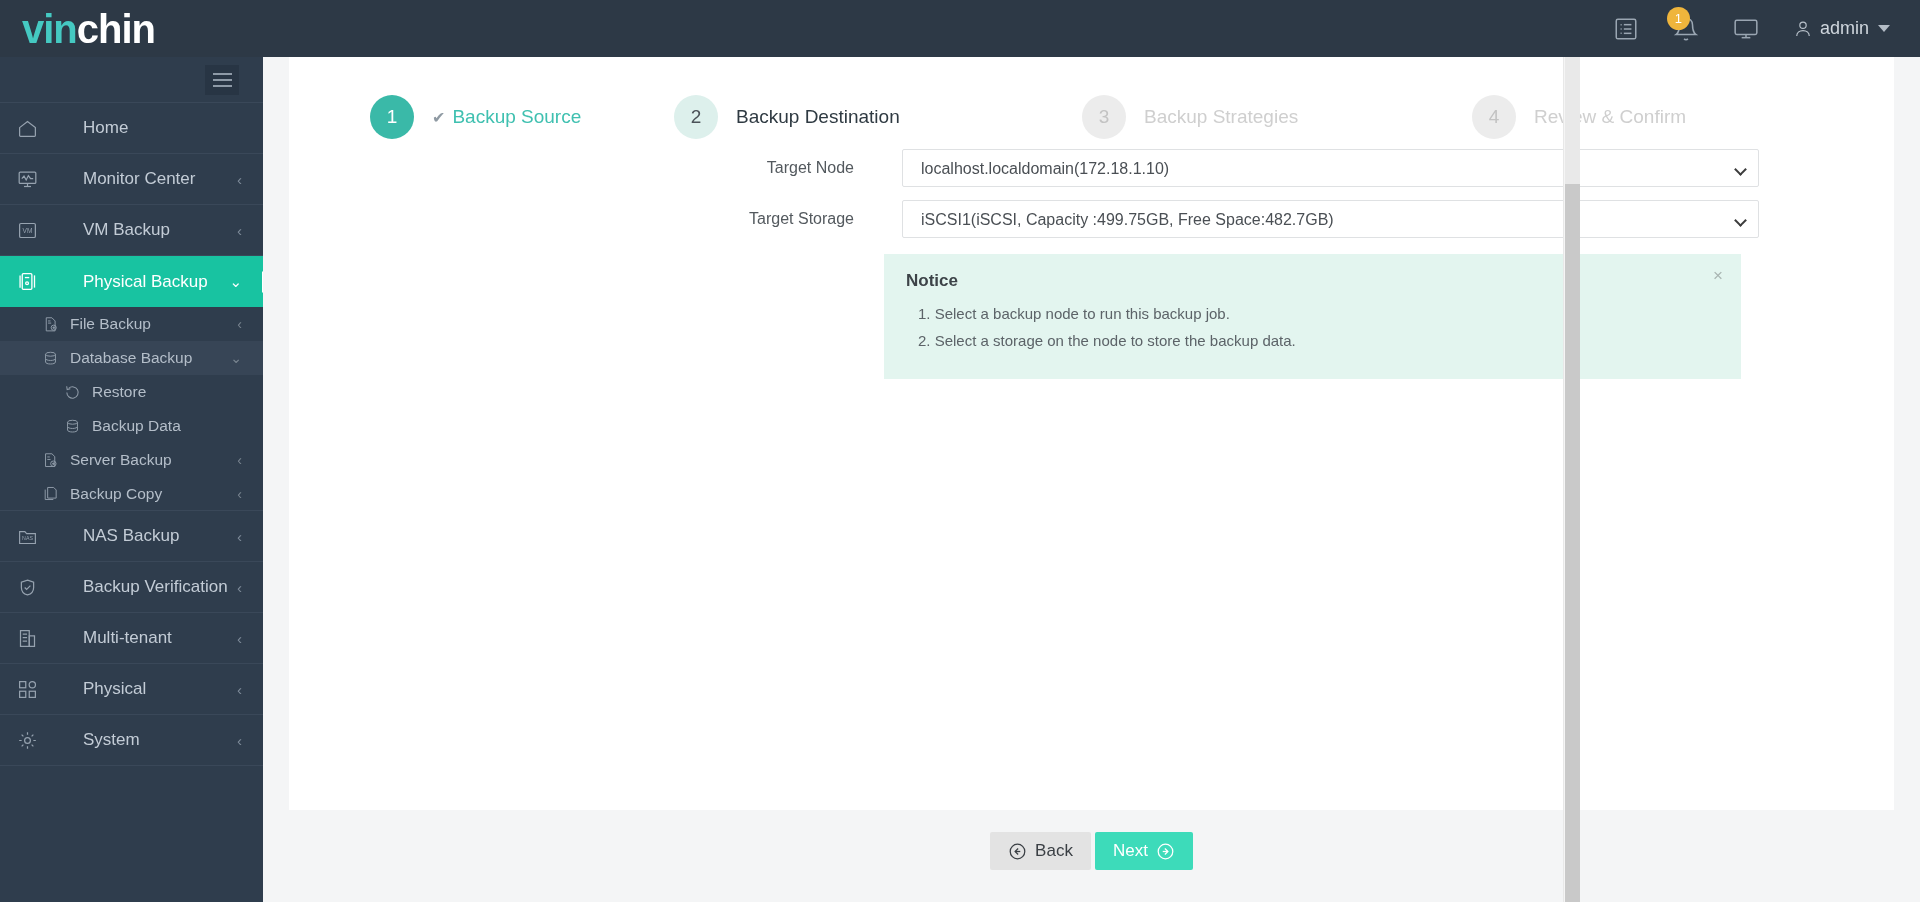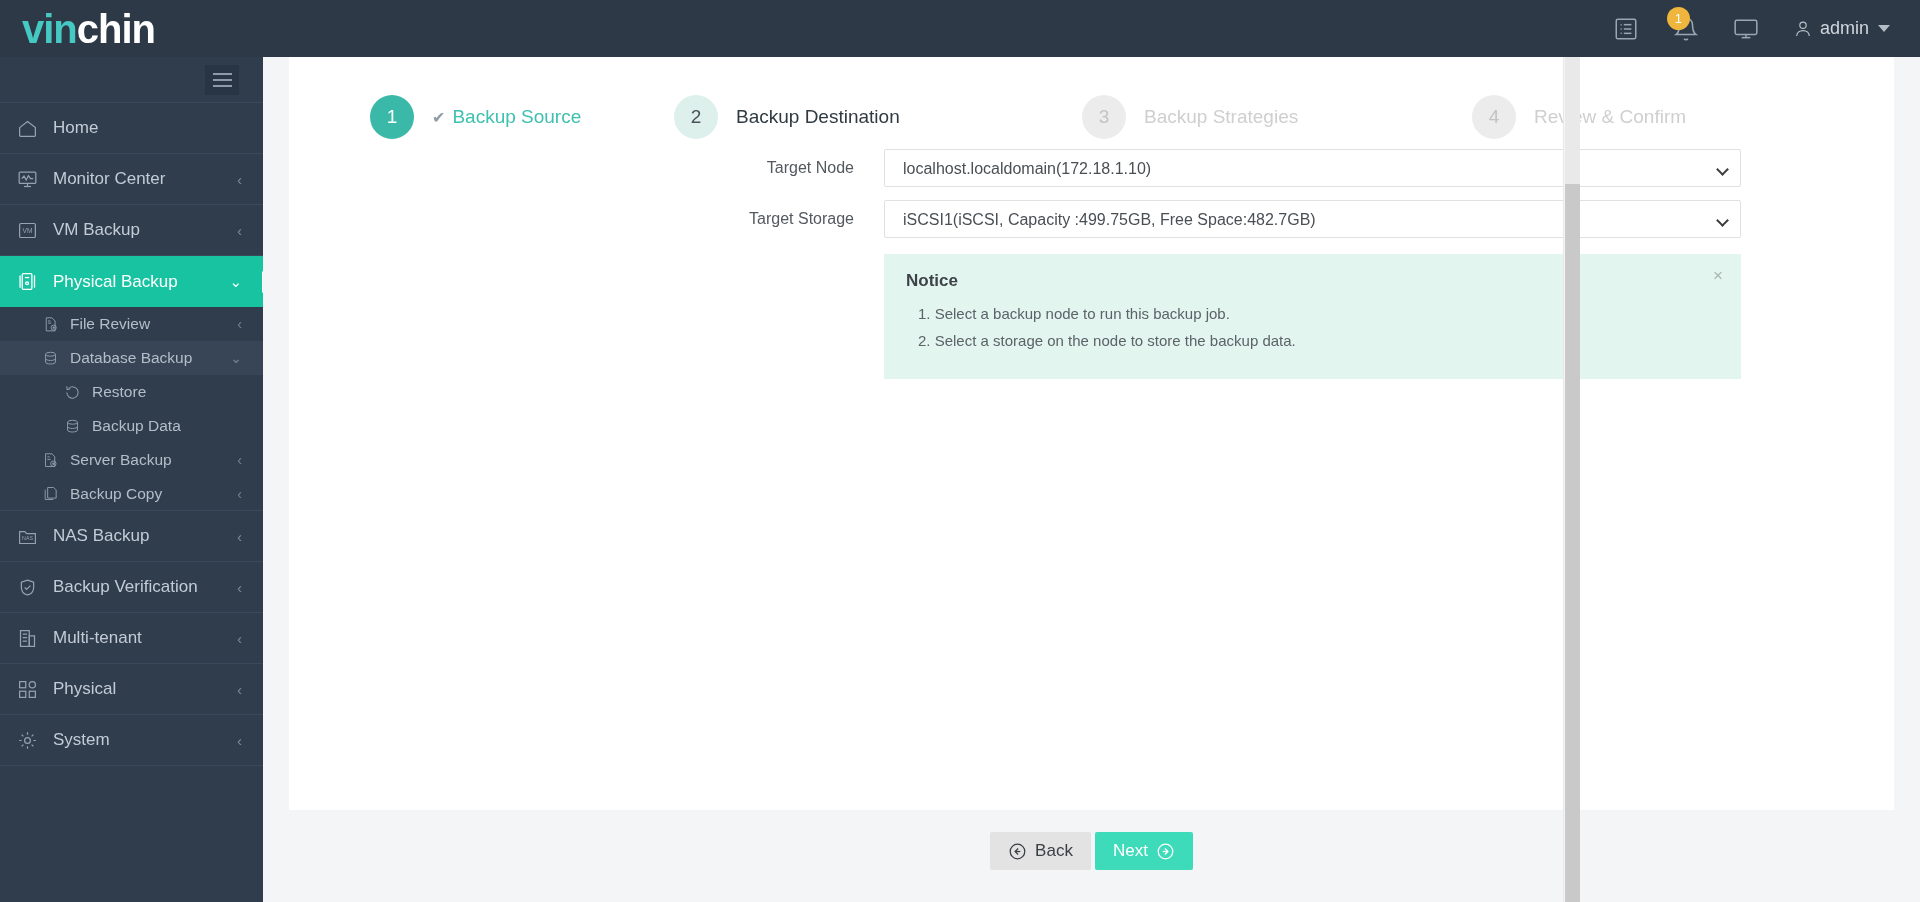--- a/index.html
+++ b/index.html
@@ -43,21 +43,21 @@
     position: absolute; top: 57px; left: 0; width: 263px; height: 845px;
     background: #2f3d4d; overflow: hidden;
   }
   .hamburger-row { height: 46px; display: flex; align-items: center; justify-content: flex-end; padding-right: 24px; border-bottom: 1px solid #3a4859; }
   .hamburger { width: 34px; height: 30px; background: #283544; display: flex; flex-direction: column; justify-content: center; align-items: center; gap: 4px; cursor: pointer; }
   .hamburger i { display: block; width: 19px; height: 2px; background: #8e9aa7; }
 
   .nav-item {
     display: flex; align-items: center; height: 51px;
     padding-left: 17px; color: #c3ccd6; font-size: 17px;
-    border-bottom: 1px solid #3a4859; cursor: pointer; position: relative;
+    border-bottom: 1px solid #3a4859; cursor: pointer; position: relative; gap: 30px;
   }
   .nav-item .ico { width: 30px; height: 22px; display: flex; align-items: center; color: #97a3b0; flex: 0 0 30px; }
   .nav-item .ico svg { width: 21px; height: 21px; display:block; }
   .nav-item .lbl { margin-left: 6px; white-space: nowrap; }
   .nav-item .arw { position: absolute; right: 21px; color: #7e8b99; font-size: 15px; line-height: 1; }
   .nav-item.active { background: #18c3a1; color: #ffffff; border-bottom: none; }
   .nav-item.active .ico { color: #ffffff; }
   .nav-item.active .arw { color: #ffffff; }
   .nav-item.active::after {
     content: ''; position: absolute; right: -10px; top: 50%; transform: translateY(-50%);
@@ -107,21 +107,21 @@
   .step.todo .step-label { color: #cfcfcf; }
   .step-check { color: #8f9aa3; font-size: 16px; }
 
   
   .form { padding-left: 0; }
   .form-row { display: flex; align-items: center; margin-bottom: 13px; }
   .form-label {
     width: 595px; text-align: right; padding-right: 30px;
     font-size: 16px; color: #53595e; white-space: nowrap;
   }
-  .sel-wrap { position: relative; width: 857px; }
+  .sel-wrap { position: relative; width: 857px; margin-left: 18px; }
   .sel {
     width: 857px; height: 38px; border: 1px solid #dfe1e3; background: #fff;
     font-family: "Liberation Sans", sans-serif; font-size: 16px; color: #4a4f54;
     padding: 0 34px 0 18px; appearance: none; -webkit-appearance: none;
     border-radius: 2px; cursor: pointer;
   }
   .sel-chev {
     position: absolute; right: 14px; top: 50%; margin-top: -3px;
     width: 9px; height: 9px; border-right: 2px solid #3c3c3c; border-bottom: 2px solid #3c3c3c;
     transform: rotate(45deg); pointer-events: none;
@@ -270,21 +270,21 @@
       <span class="ico">
         <svg viewBox="0 0 24 24" fill="none" stroke="currentColor" stroke-width="1.4">
             <path d="M6 2.5h8l4.5 4.5v14H6z"></path>
             <line x1="8.5" y1="7" x2="12" y2="7"></line>
             <line x1="8.5" y1="10" x2="13" y2="10"></line>
             <circle cx="16.5" cy="16.5" r="3.6" fill="none"></circle>
             <line x1="16.5" y1="14.8" x2="16.5" y2="18.2"></line>
             <line x1="14.8" y1="16.5" x2="18.2" y2="16.5"></line>
           </svg>
       </span>
-      <span class="lbl">File Review</span>
+      <span class="lbl">File Backup</span>
       <span class="arw">‹</span>
     </div>
 
     <div class="sub-item expanded">
       <span class="ico">
         <svg viewBox="0 0 24 24" fill="none" stroke="currentColor" stroke-width="1.4">
             <ellipse cx="12" cy="6" rx="7" ry="2.8"></ellipse>
             <path d="M5 6v6c0 1.6 3.1 2.8 7 2.8s7-1.2 7-2.8V6"></path>
             <path d="M5 12v5c0 1.6 3.1 2.8 7 2.8s7-1.2 7-2.8v-5"></path>
           </svg>

